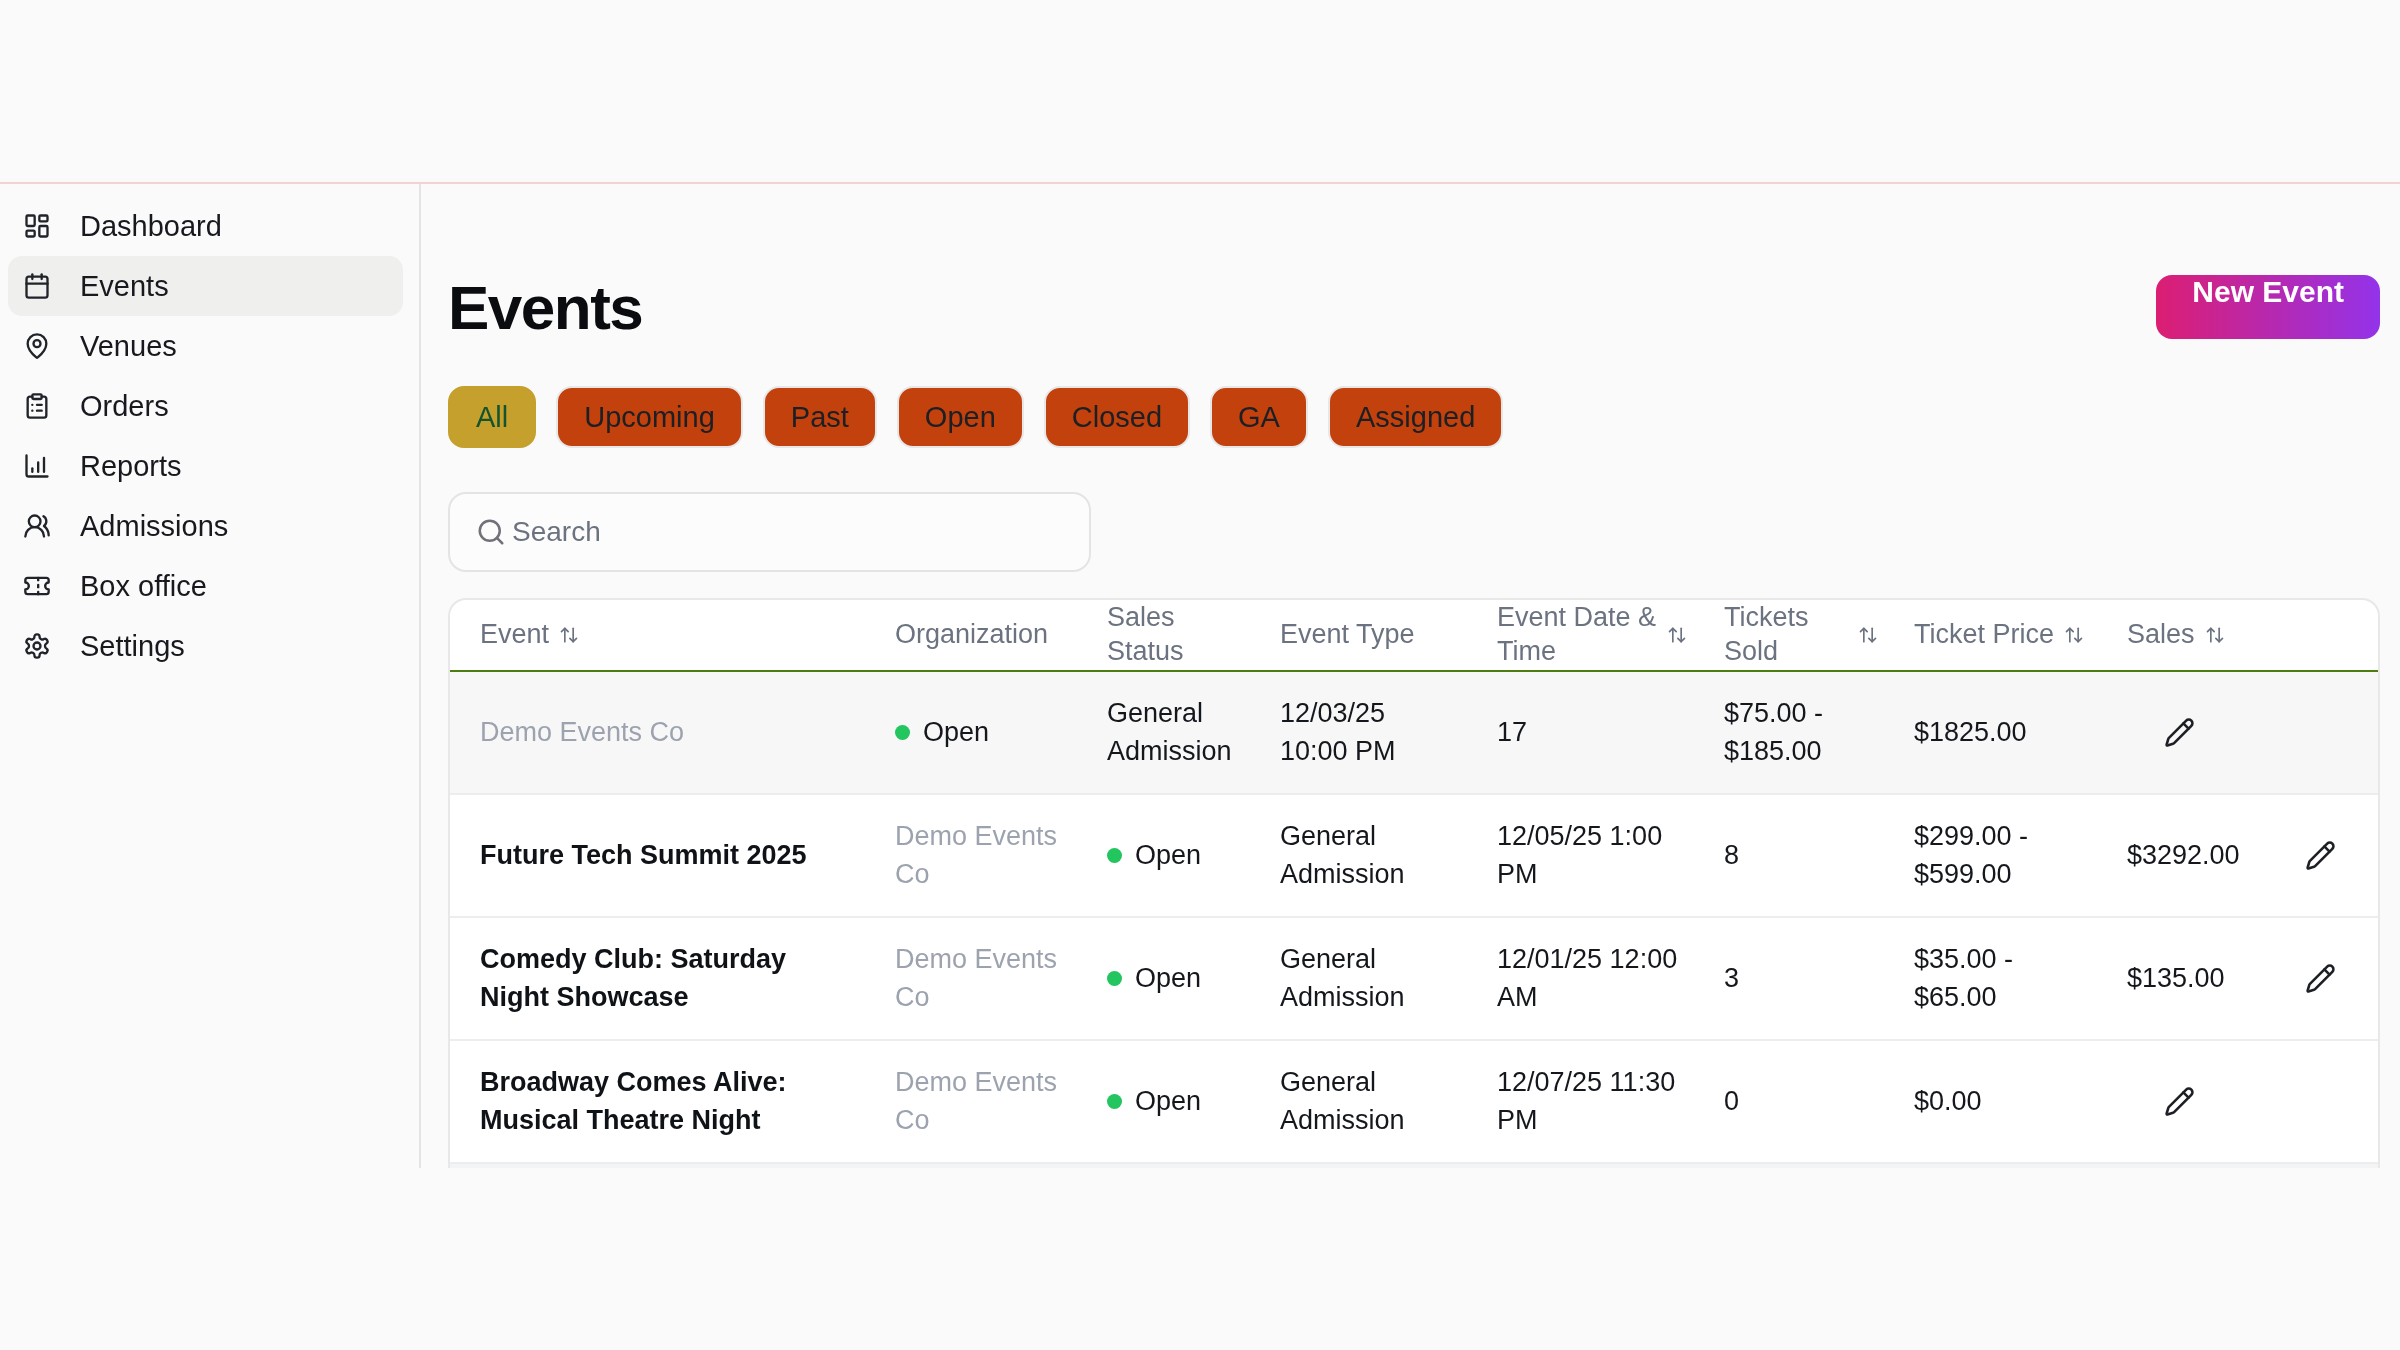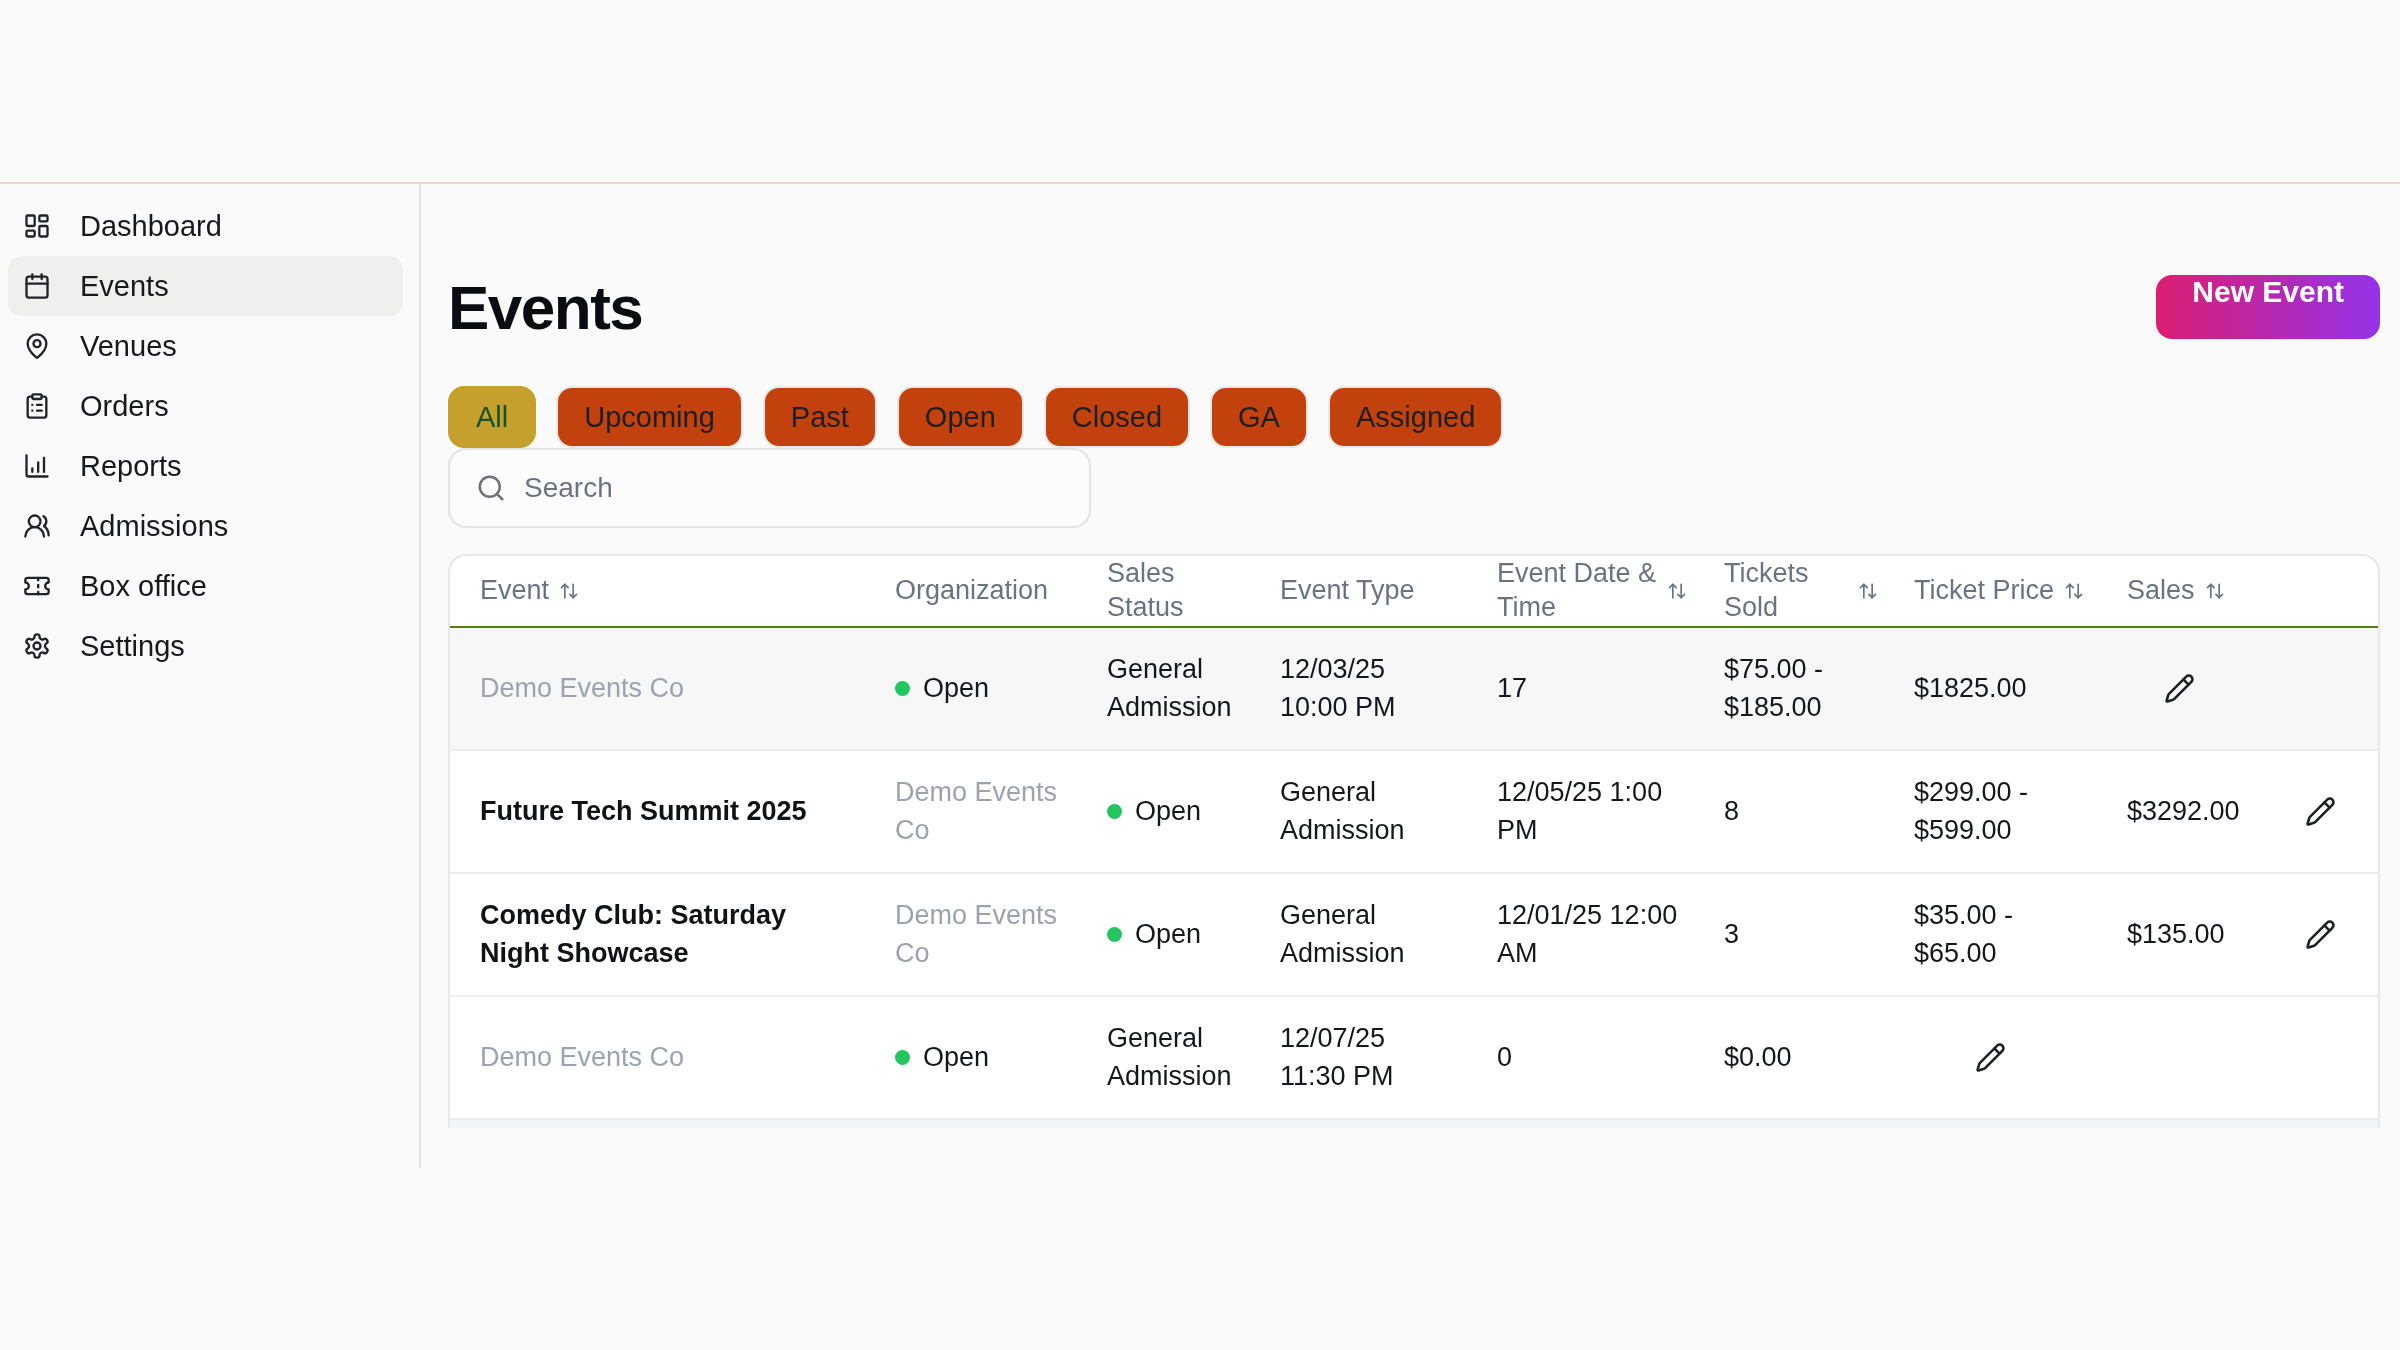--- a/index.html
+++ b/index.html
@@ -70,23 +70,23 @@
     display: flex; align-items: center; cursor: pointer; white-space: nowrap;
   }
   .chip.active {
     background: var(--active-filter, #c6a02c);
     border-color: var(--active-filter, #c6a02c);
     color: #14532d;
   }
 
   
   .search-box {
-    width: 643px; height: 80px;
+    margin-top: 44px; width: 643px; height: 80px;
     border: 2px solid #e4e4e7; border-radius: 18px; background: #fcfcfc;
-    display: flex; align-items: center; gap: 18px; padding: 0 26px;
+    display: flex; align-items: center; gap: 6px; padding: 0 26px;
   }
   .search-box svg { width: 30px; height: 30px; stroke: #71717a; flex: none; }
   .search-box input {
     border: none; outline: none; background: transparent;
     font-family: inherit; font-size: 28px; color: #1c1f24; width: 100%;
   }
   .search-box input::placeholder { color: #6b7280; }
 
   
   .table {
@@ -379,20 +379,21 @@
           <button class="edit-btn">
             <svg class="ln" viewBox="0 0 24 24">
                 <path d="M21.174 6.812a1 1 0 0 0-3.986-3.987L3.842 16.174a2 2 0 0 0-.5.83l-1.321 4.352a.5.5 0 0 0 .623.622l4.353-1.32a2 2 0 0 0 .83-.497z"></path>
                 <path d="m15 5 4 4"></path>
               </svg>
           </button>
         </div>
       </div>
 
       <div class="tr row">
+        <div class="td event-name">Broadway Comes Alive: Musical Theatre Night</div>
         <div class="td org">Demo Events Co</div>
         <div class="td status">
           <span class="dot"></span>
           <span>Open</span>
         </div>
         <div class="td">General Admission</div>
         <div class="td">12/07/25 11:30 PM</div>
         <div class="td">0</div>
         <div class="td">$0.00</div>
         <div class="td action">

